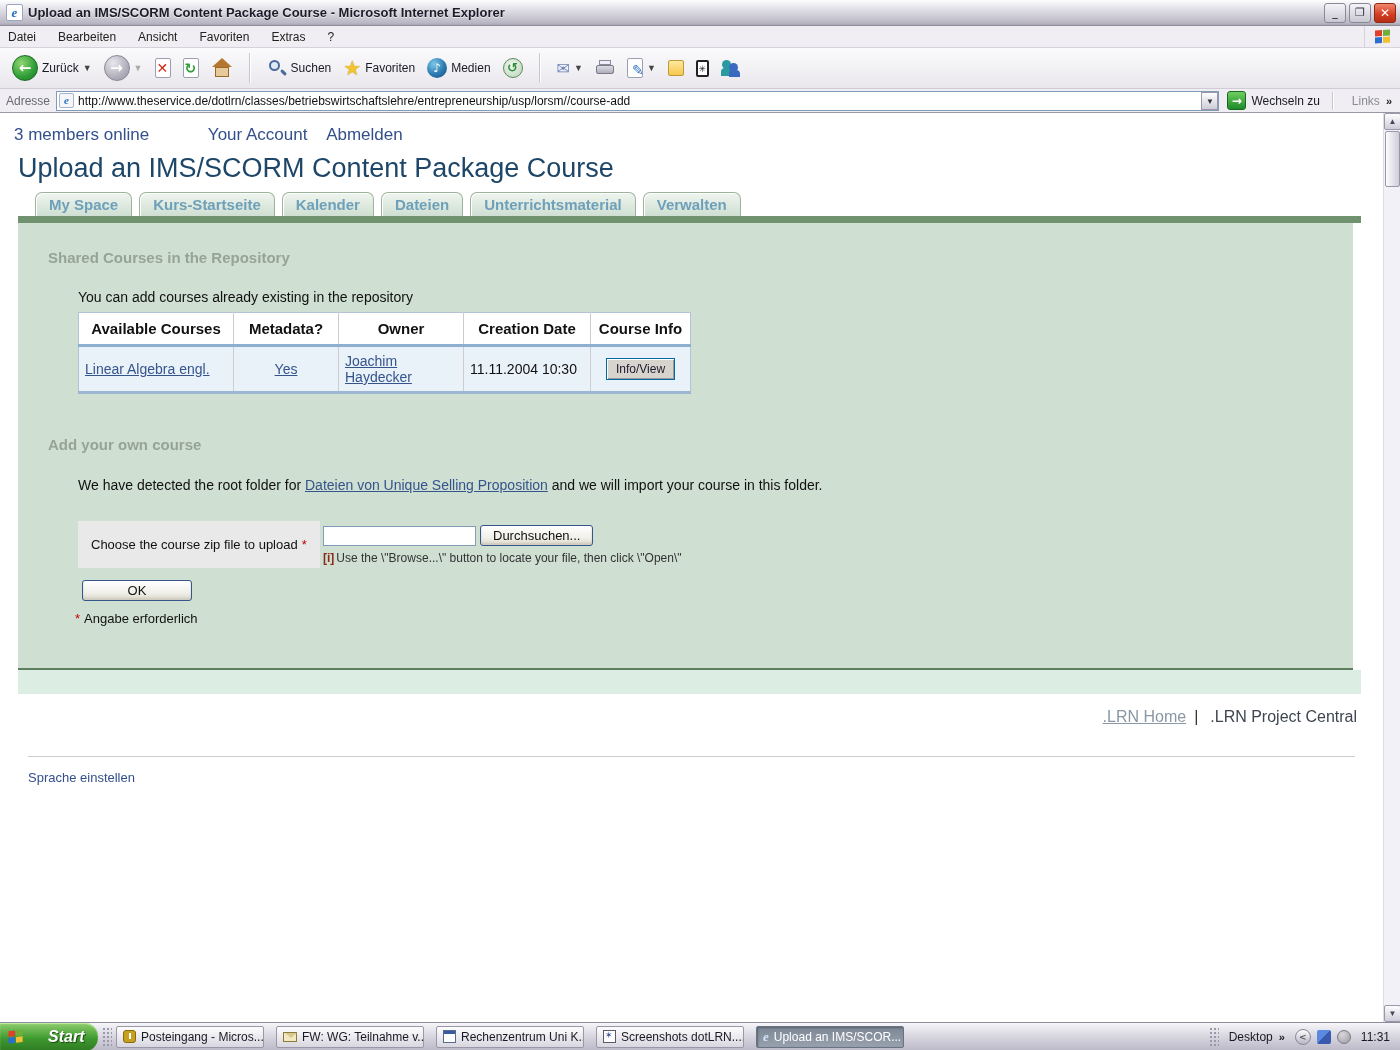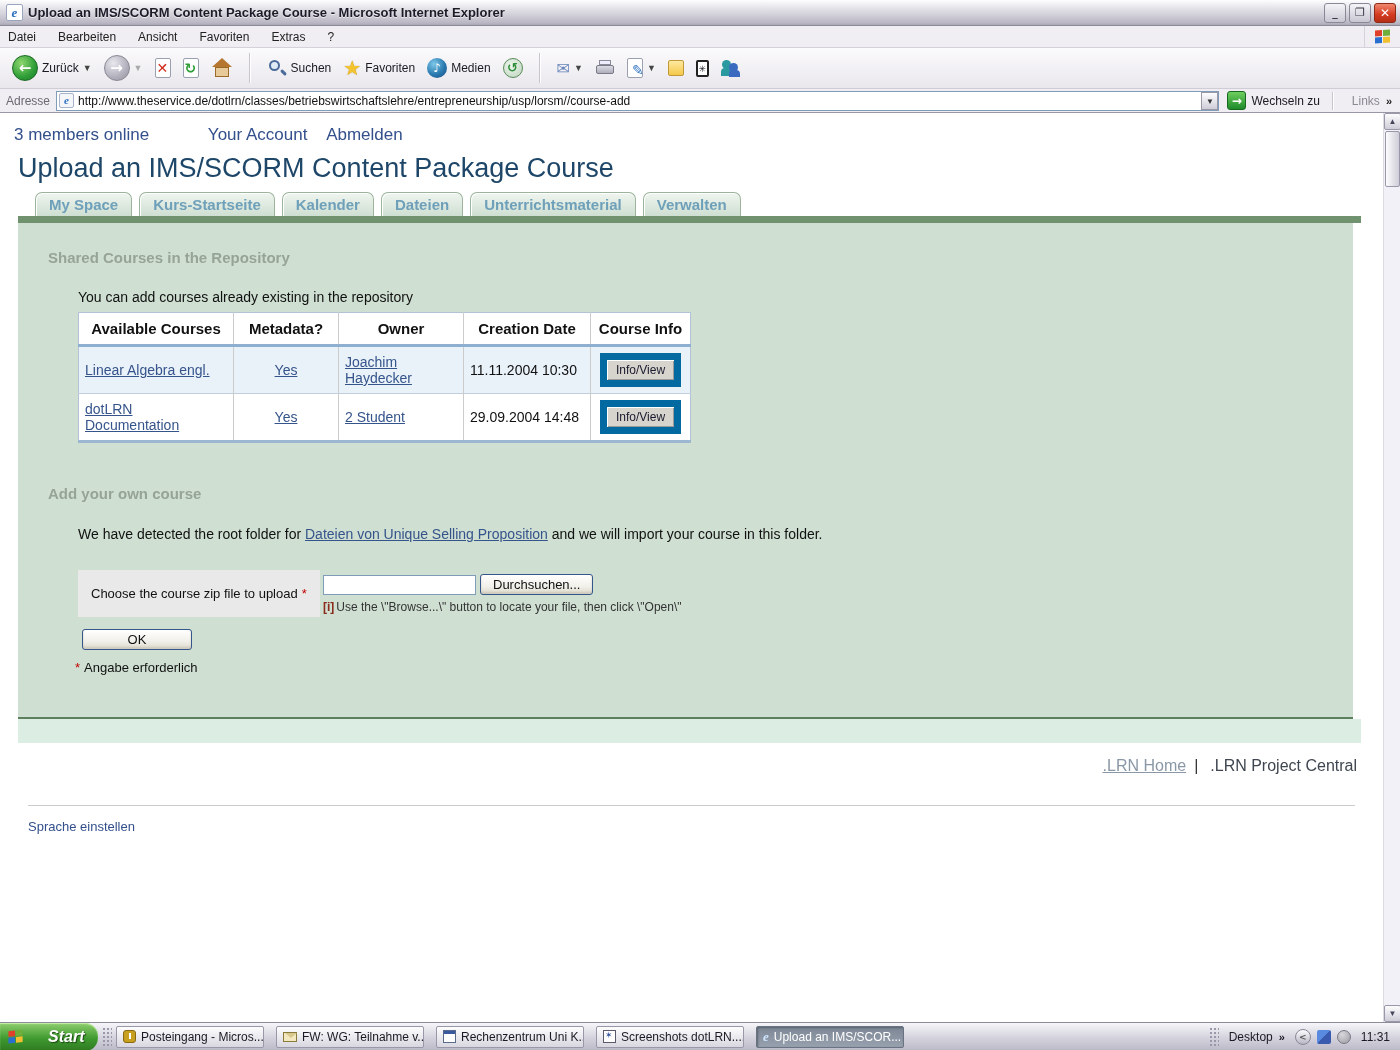--- a/index.html
+++ b/index.html
@@ -96,21 +96,21 @@
     border-bottom:3px solid #8fafd0; border-left:1px solid #ccc; background:#fff; }
   table.courses th:first-child { border-left:0; }
   table.courses td { font-size:14px; padding:6px 6px; border-left:1px solid #ccc; border-top:1px solid #c2cedd; vertical-align:middle; }
   table.courses td:first-child { border-left:0; }
   table.courses tr.r0 td { background:#e9f1f9; }
   table.courses tr.r1 td { background:#fff; }
   .col-course { width:155px; } .col-meta { width:105px; } .col-owner { width:125px; } .col-date { width:127px; } .col-info { width:100px; }
   td.cell-course { padding-left:14px; } td.cell-owner { padding-left:16px; } td.cell-date { padding-left:18px; color:#111; }
   td.cell-meta { text-align:center; } td.cell-info { text-align:center; }
   a.lnk { color:#35548b; text-decoration:underline; cursor:pointer; }
-  .btn-classic { font:12px "Liberation Sans", sans-serif; color:#1a1a2e; background:#d7d3cd; border:7px solid #0369a1;
+  .btn-classic { font:12px "Liberation Sans", sans-serif; color:#1a1a2e; background:#d7d3cd; border:1px solid #0369a1;
     box-shadow:inset 1px 1px 0 #fff, inset -1px -1px 0 #9a9a9a; padding:3px 9px; }
 
   .sentence { margin:24px 0 0 60px; font-size:14px; color:#111; }
   .form-row { margin:28px 0 0 60px; display:flex; align-items:flex-start; }
   .form-label { width:242px; height:47px; background:#e9e9e9; display:flex; align-items:center; padding-left:13px;
     font-size:13px; color:#111; margin-right:3px; }
   .req-star { color:#c00000; margin-left:4px; }
   .upload-col { padding-top:4px; }
   .file-line { display:flex; align-items:center; gap:4px; }
   input.file-input { width:153px; height:20px; border:1px solid #7f9db9; background:#fff; font:12px "Liberation Sans", sans-serif; padding:0 3px; }
@@ -334,27 +334,20 @@
             <th>Creation Date</th>
             <th>Course Info</th>
           </tr>
           <tr class="r0">
             <td class="cell-course"><a class="lnk">Linear Algebra engl.</a></td>
             <td class="cell-meta"><a class="lnk">Yes</a></td>
             <td class="cell-owner"><a class="lnk">Joachim Haydecker</a></td>
             <td class="cell-date">11.11.2004 10:30</td>
             <td class="cell-info"><button class="btn-classic">Info/View</button></td>
           </tr>
-          <tr class="r1">
-            <td class="cell-course"><a class="lnk">dotLRN Documentation</a></td>
-            <td class="cell-meta"><a class="lnk">Yes</a></td>
-            <td class="cell-owner"><a class="lnk">2 Student</a></td>
-            <td class="cell-date">29.09.2004 14:48</td>
-            <td class="cell-info"><button class="btn-classic">Info/View</button></td>
-          </tr>
         </tbody>
           </table>
 
         <div class="sec-h" style="margin-top:42px;">Add your own course</div>
 
         <div class="sentence">
           <span>We have detected the root folder for </span><a class="lnk">Dateien von Unique Selling Proposition</a><span> and we will import your course in this folder.</span>
         </div>
 
         <div class="form-row">

